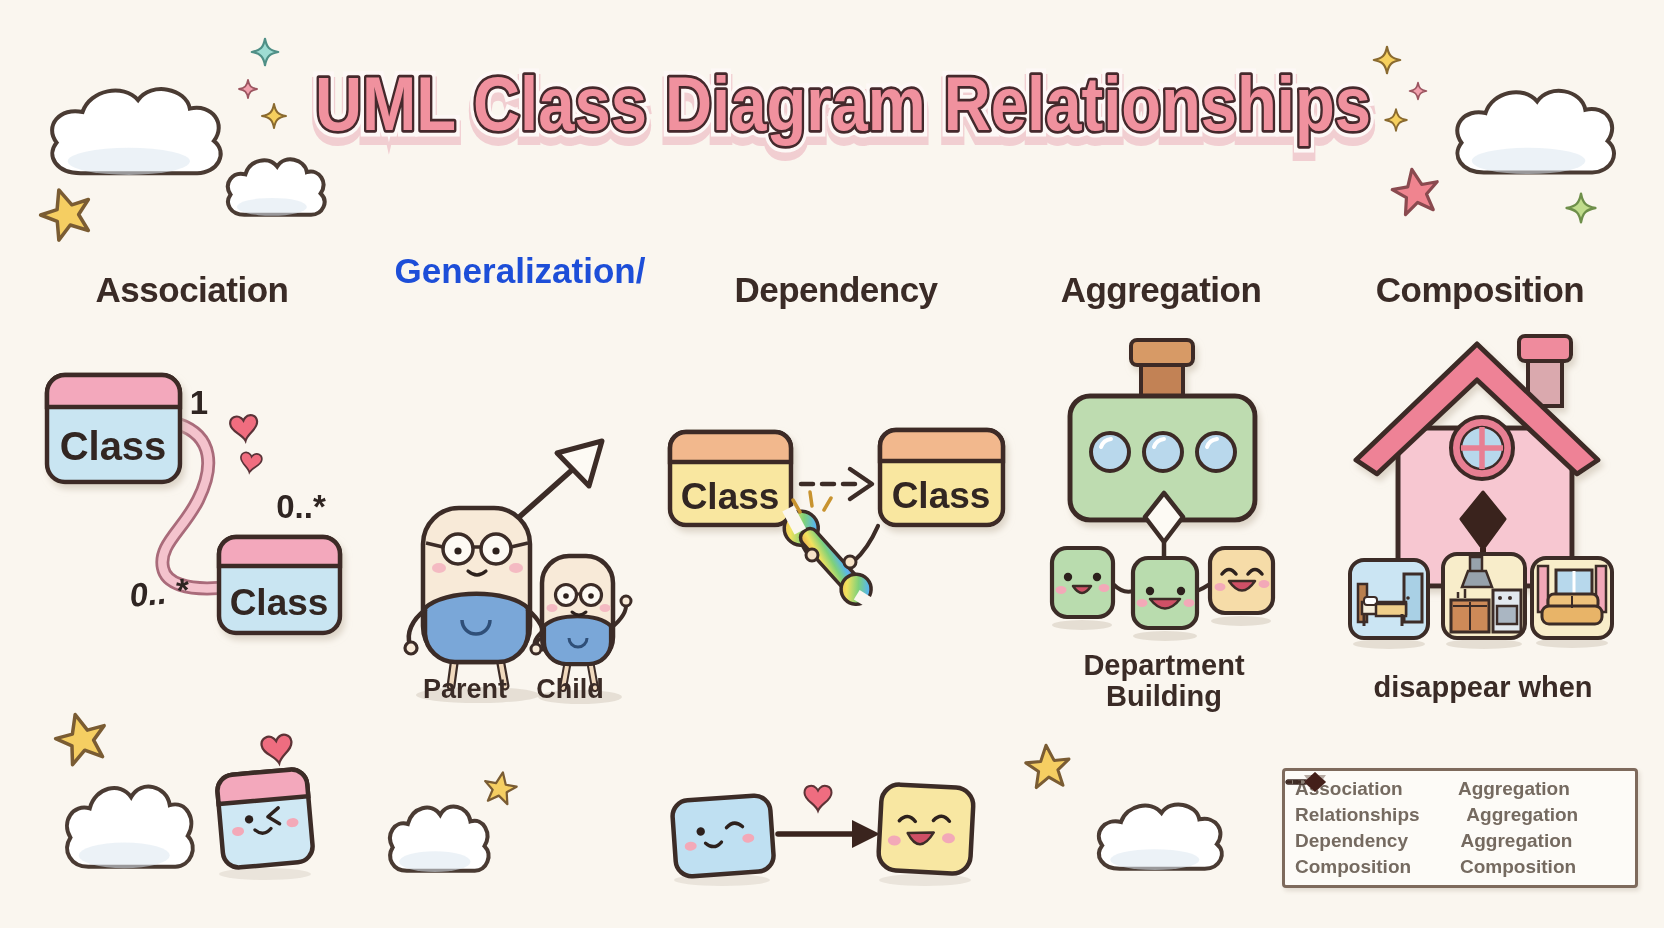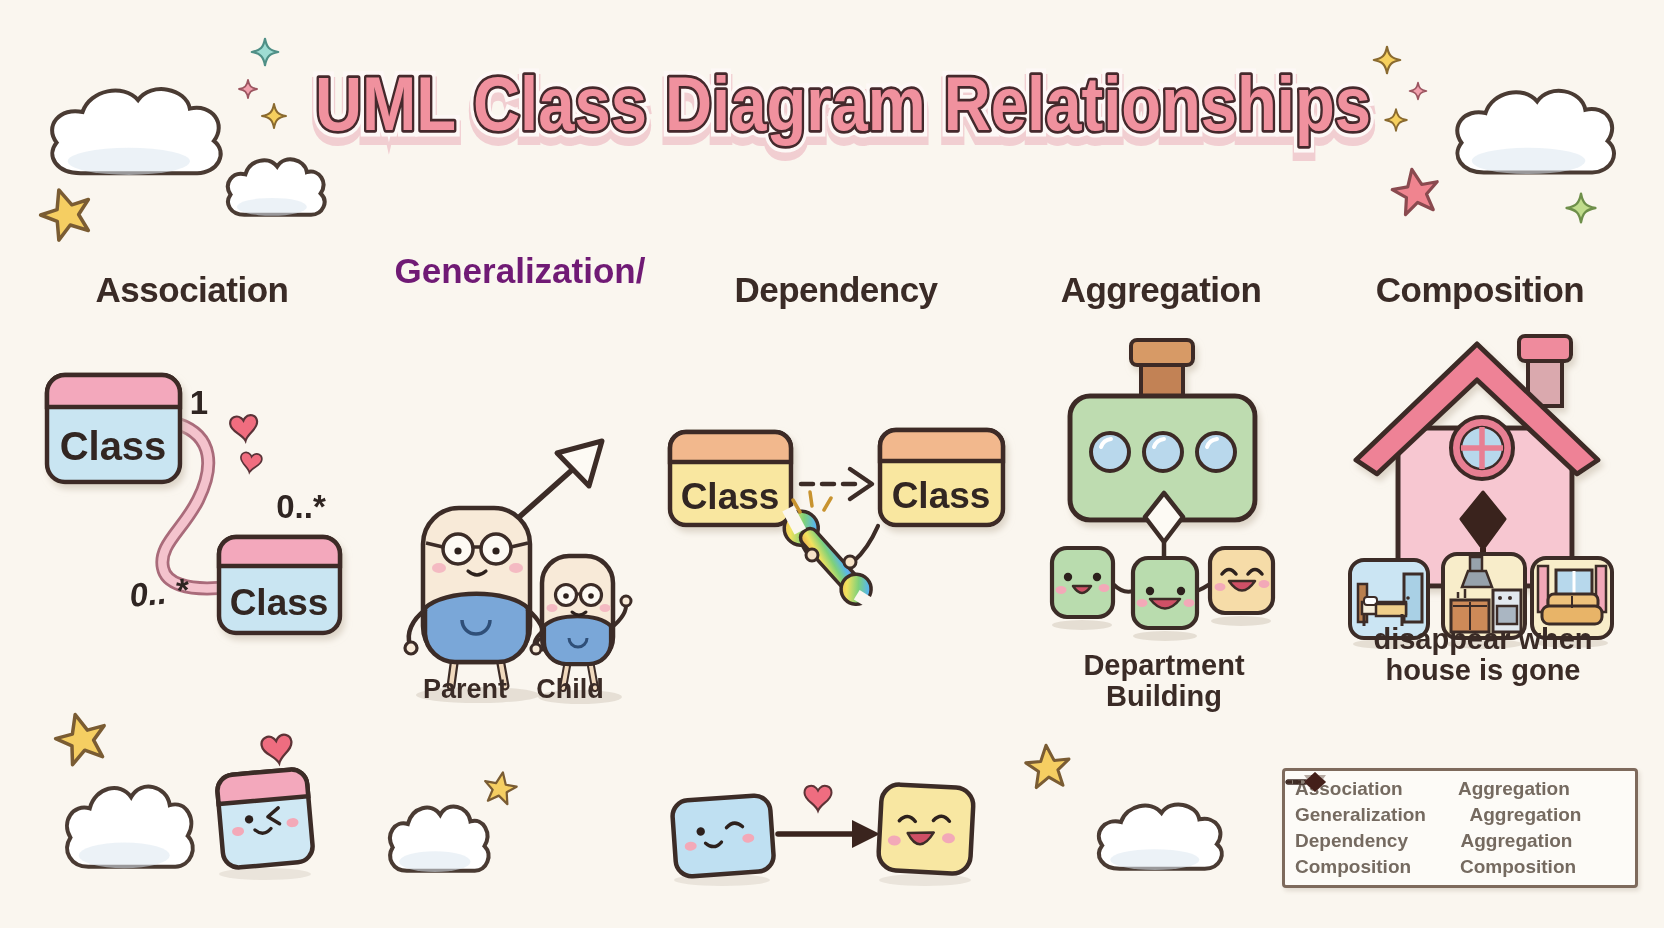--- a/index.html
+++ b/index.html
@@ -1,21 +1,21 @@
 <!DOCTYPE html>
 <html><head>
 <meta charset="utf-8">
 <style>
   html,body{margin:0;padding:0;background:#e8e4dc;}
   .stage{position:relative;width:1664px;height:928px;background:#faf6ef;overflow:hidden;
          font-family:Liberation Sans, sans-serif;}
   svg{position:absolute;left:0;top:0;}
   .hd{position:absolute;transform:translateX(-50%);font-weight:bold;color:#3a2b26;
       font-size:35px;letter-spacing:-0.5px;white-space:nowrap;z-index:5;}
-  .hd2{position:absolute;transform:translateX(-50%);font-weight:bold;color:#701a75;
+  .hd2{position:absolute;transform:translateX(-50%);font-weight:bold;color:#1d4ed8;
       font-size:35px;line-height:40px;text-align:center;white-space:nowrap;z-index:5;}
   .cap{position:absolute;transform:translateX(-50%);font-weight:bold;color:#3a2b26;
       font-size:29px;line-height:31px;text-align:center;white-space:nowrap;z-index:5;}
   .cap-sm{font-size:27px;}
   .legend{position:absolute;left:1282px;top:768px;width:356px;height:120px;z-index:6;
       background:#fdfbf7;border:3px solid #7e6a5c;border-radius:4px;
       box-shadow:2px 3px 4px rgba(120,100,80,.18);
       display:flex;flex-direction:column;justify-content:space-evenly;
       padding:4px 10px;box-sizing:border-box;}
   .lrow{display:flex;align-items:center;height:24px;}
@@ -320,41 +320,40 @@
 <div class="hd" style="left:1161px;top:270px;">Aggregation</div>
 <div class="hd" style="left:1480px;top:270px;">Composition</div>
 
 <div class="cap cap-sm" style="left:465px;top:674px;">Parent</div>
 <div class="cap cap-sm" style="left:570px;top:674px;">Child</div>
 
 <div class="cap" style="left:1164px;top:650px;">
   <div>Department</div>
   <div>Building</div>
 </div>
-<div class="cap" style="left:1483px;top:624px;">
+<div class="cap" style="left:1483px;top:672px;">
   <div>disappear when</div>
-  <div>house is gone</div>
 </div>
 
 <div class="legend">
   <div class="lrow">
     <svg class="lic" viewBox="0 0 46 22">
       <line x1="3" y1="11" x2="36" y2="11" stroke="#3f2d26" stroke-width="5" stroke-linecap="round"></line>
         </svg>
     <span class="llab">Association</span>
     <svg class="lic2" viewBox="0 0 40 22">
       <polygon points="5,4 27,4 16,19" fill="#b7aba3"></polygon>
         </svg>
     <span class="llab">Aggregation</span>
   </div>
   <div class="lrow">
     <svg class="lic" viewBox="0 0 46 22">
       <line x1="3" y1="11" x2="36" y2="11" stroke="#3f2d26" stroke-width="5" stroke-linecap="round"></line>
         </svg>
-    <span class="llab">Generalization</span>
+    <span class="llab">Relationships</span>
     <svg class="lic2" viewBox="0 0 40 22">
       <polygon points="16,1 27,11 16,21 5,11" fill="#b2a59d"></polygon>
         </svg>
     <span class="llab">Aggregation</span>
   </div>
   <div class="lrow">
     <svg class="lic" viewBox="0 0 46 22">
       <line x1="2" y1="11" x2="26" y2="11" stroke="#8b7f74" stroke-width="3.5" stroke-dasharray="6 5"></line>
       <path d="M28 4 L38 11 L28 18" fill="none" stroke="#8b7f74" stroke-width="3.5" stroke-linejoin="round"></path>
         </svg>

